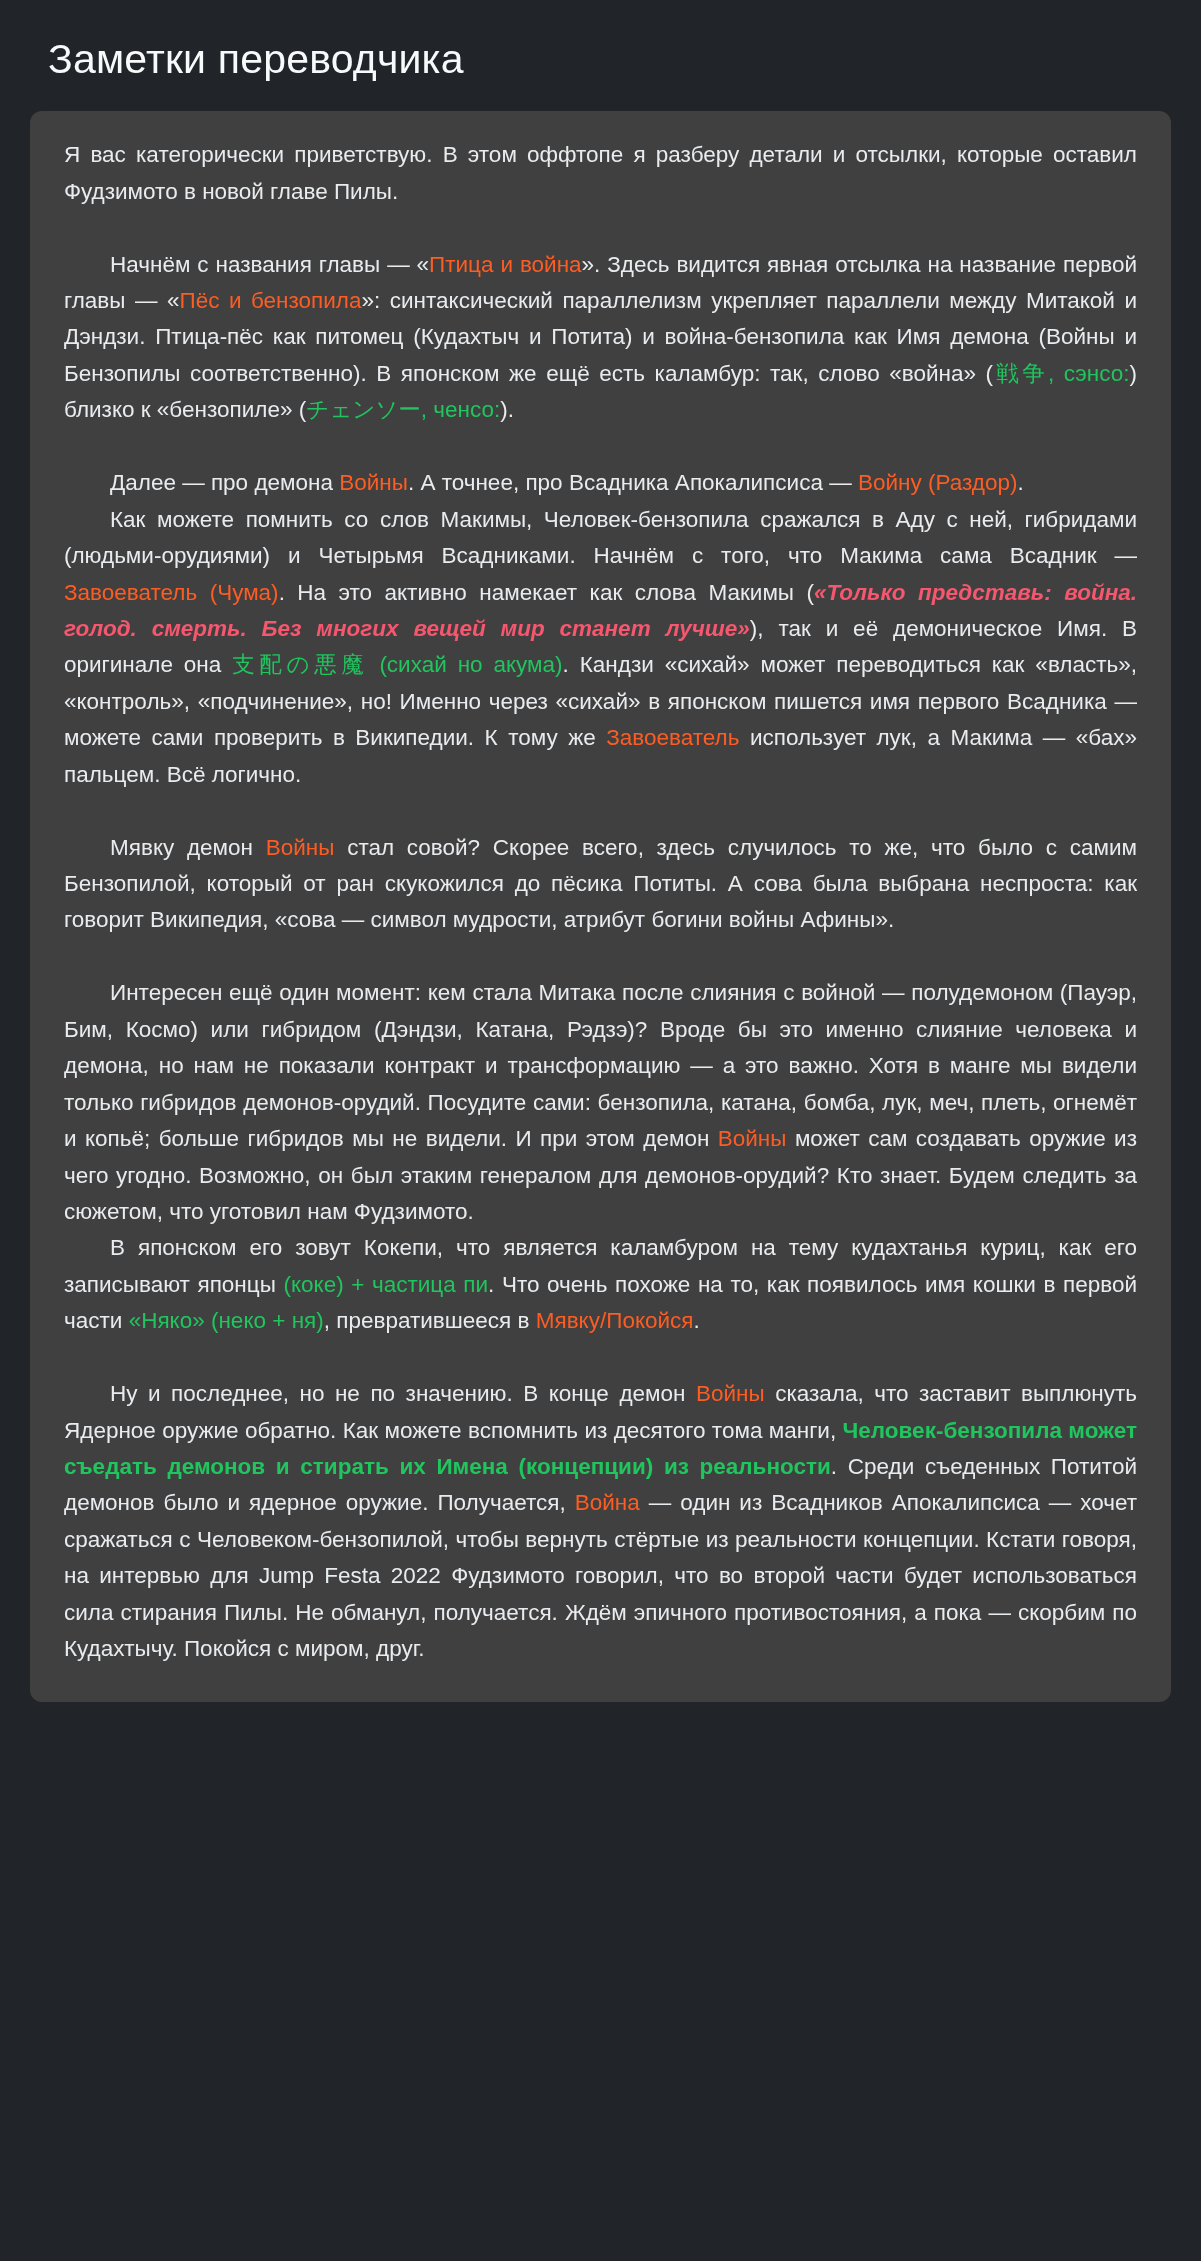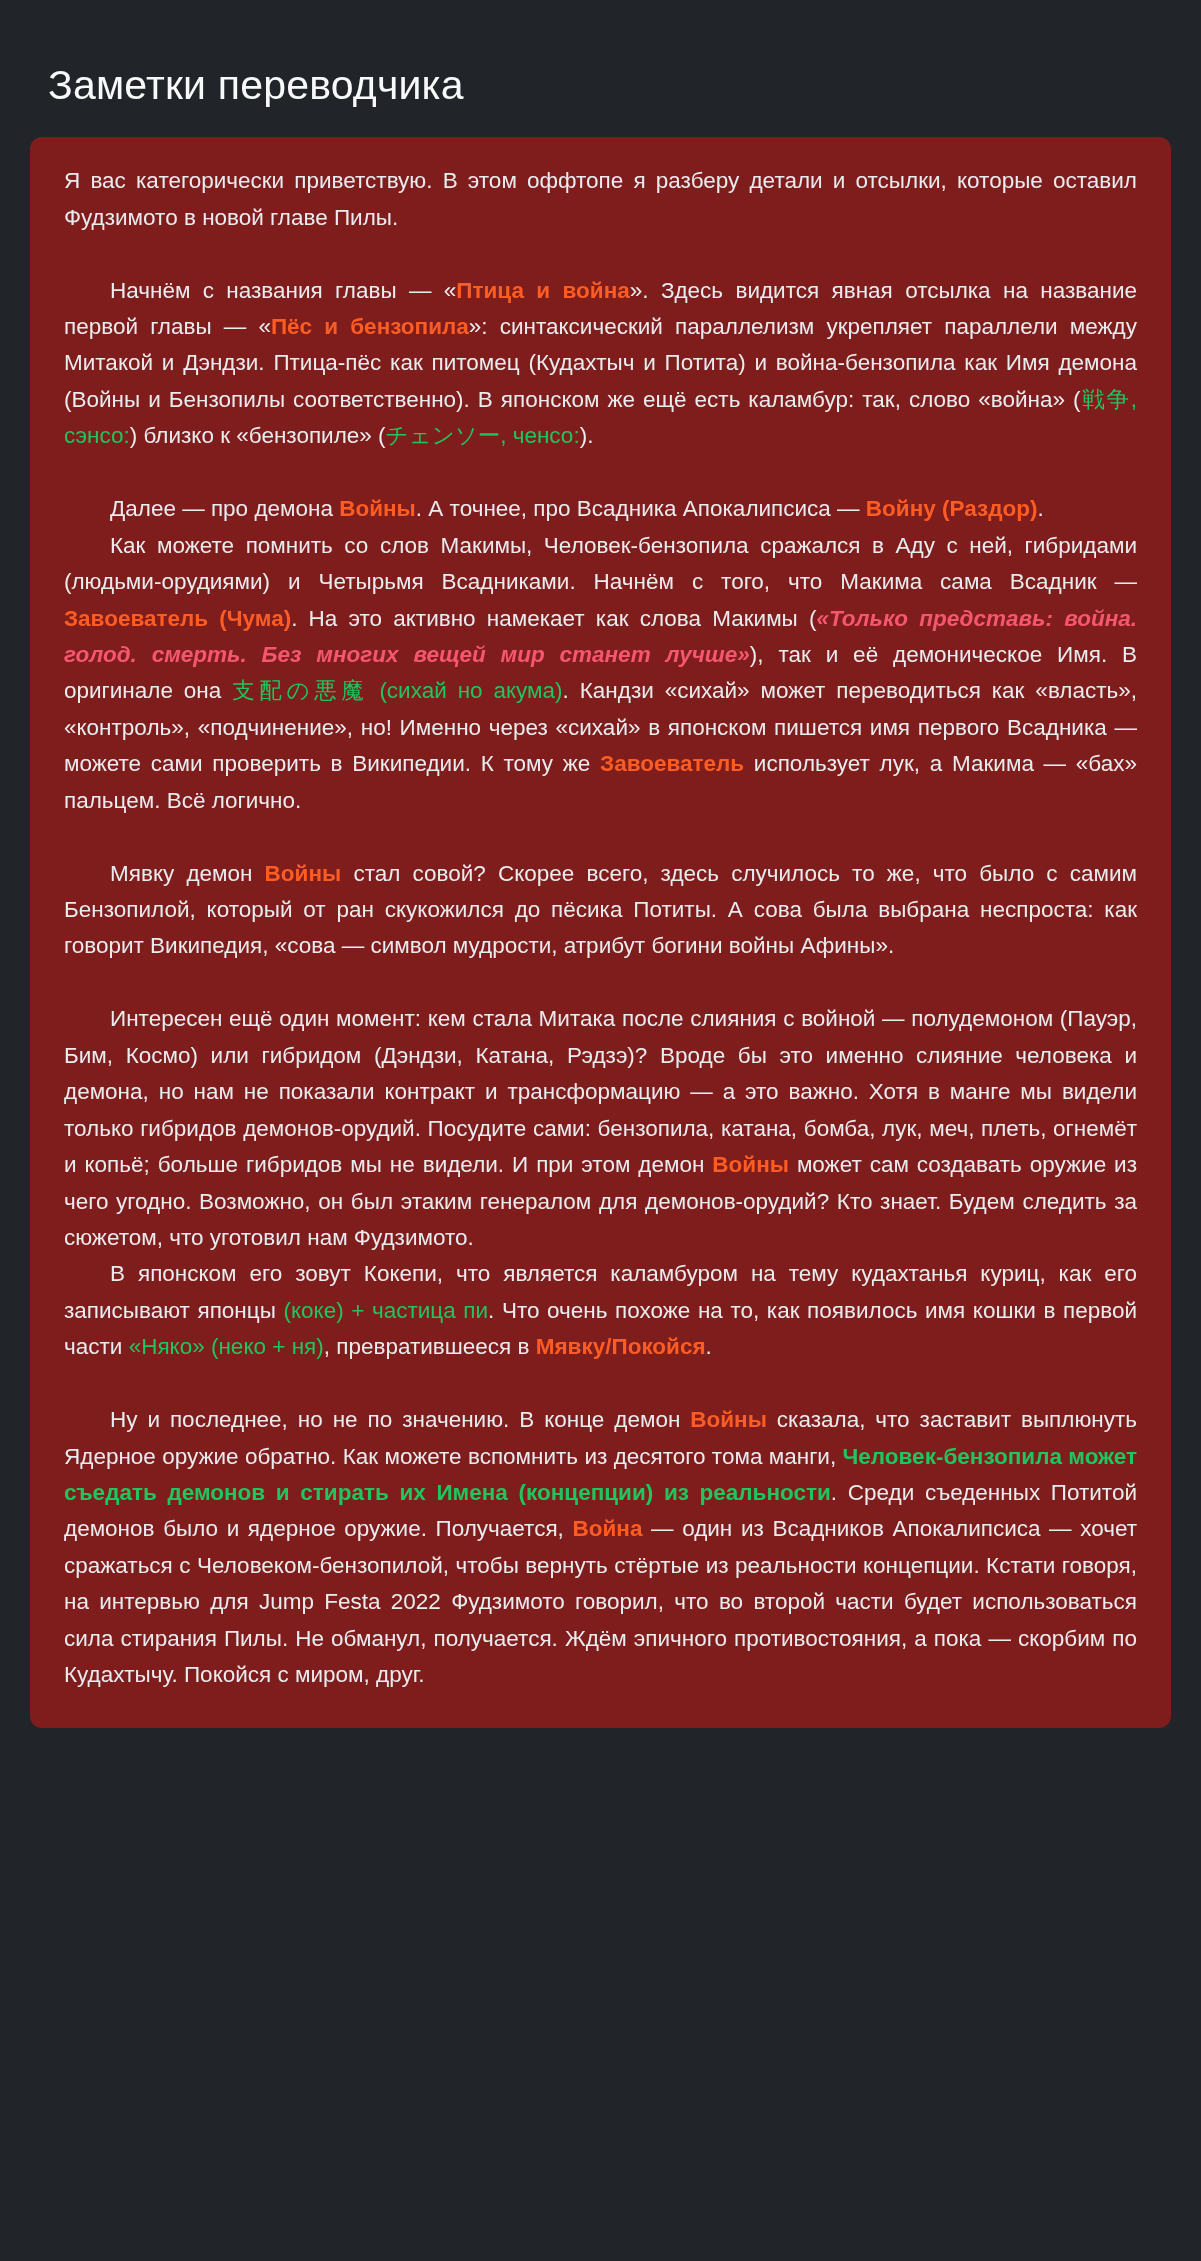--- a/index.html
+++ b/index.html
@@ -12,32 +12,31 @@
     width: 1201px;
     min-height: 2261px;
     font-family: "Liberation Sans", "DejaVu Sans", sans-serif;
     color: #e9ecef;
     box-sizing: border-box;
   }
   .page {
     width: 1201px;
     box-sizing: border-box;
     padding: 34px 30px 4px 30px;
-    margin-top: 26px;
   }
   .page-title {
     font-size: 41px;
     line-height: 1.25;
     font-weight: 400;
     color: #f8f9fa;
     margin: 0 0 26px 18px;
     letter-spacing: 0.2px;
   }
   .note-card {
-    background: #7f1d1d;
+    background: #404040;
     border-radius: 12px;
     padding: 26px 34px 34px 34px;
     box-sizing: border-box;
   }
   .note-body {
     font-size: 22.5px;
     line-height: 1.62;
     text-align: justify;
     text-justify: inter-word;
     color: #e9ecef;
@@ -46,21 +45,21 @@
   .note-body p {
     margin: 0;
   }
   .note-body p.indent {
     text-indent: 46px;
   }
   .note-body p.gap {
     margin-top: 1.62em;
   }
   .b { font-weight: normal; }
-  .or { color: #fd5d23; font-weight: bold; }
+  .or { color: #fd5d23; font-weight: normal; }
   .gr { color: #20c55e; }
   .gr-b { color: #20c55e; font-weight: bold; }
   .q-it {
     color: #f6576e;
     font-style: italic;
     font-weight: bold;
   }
 </style>
 </head>
 <body>

